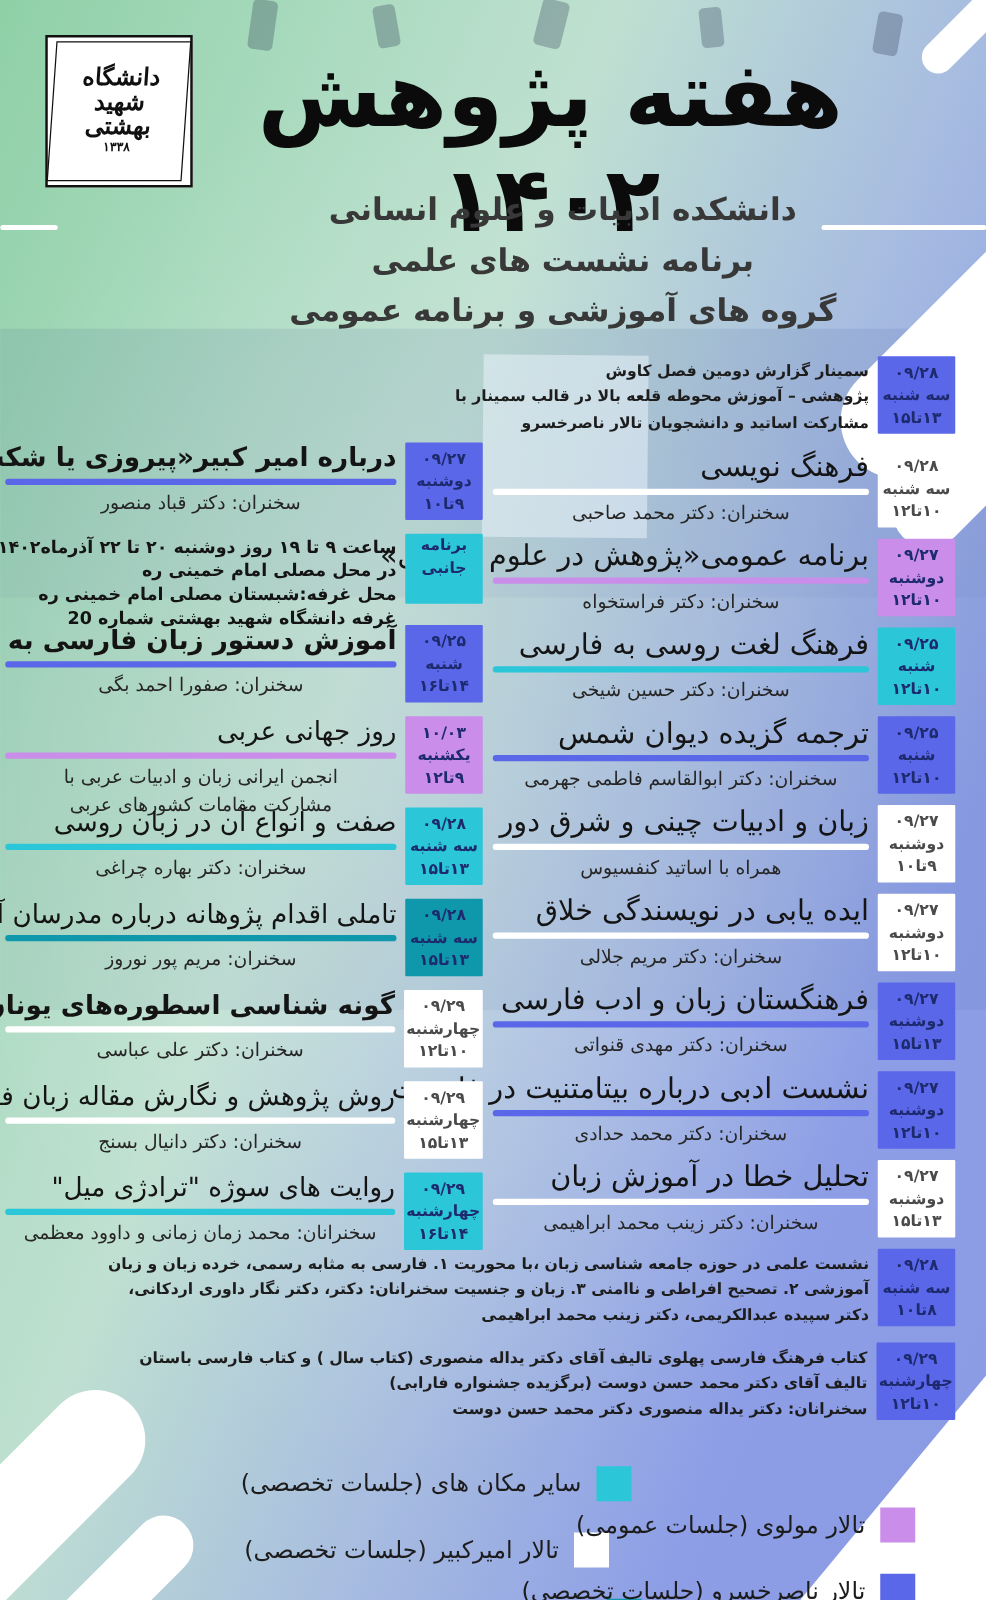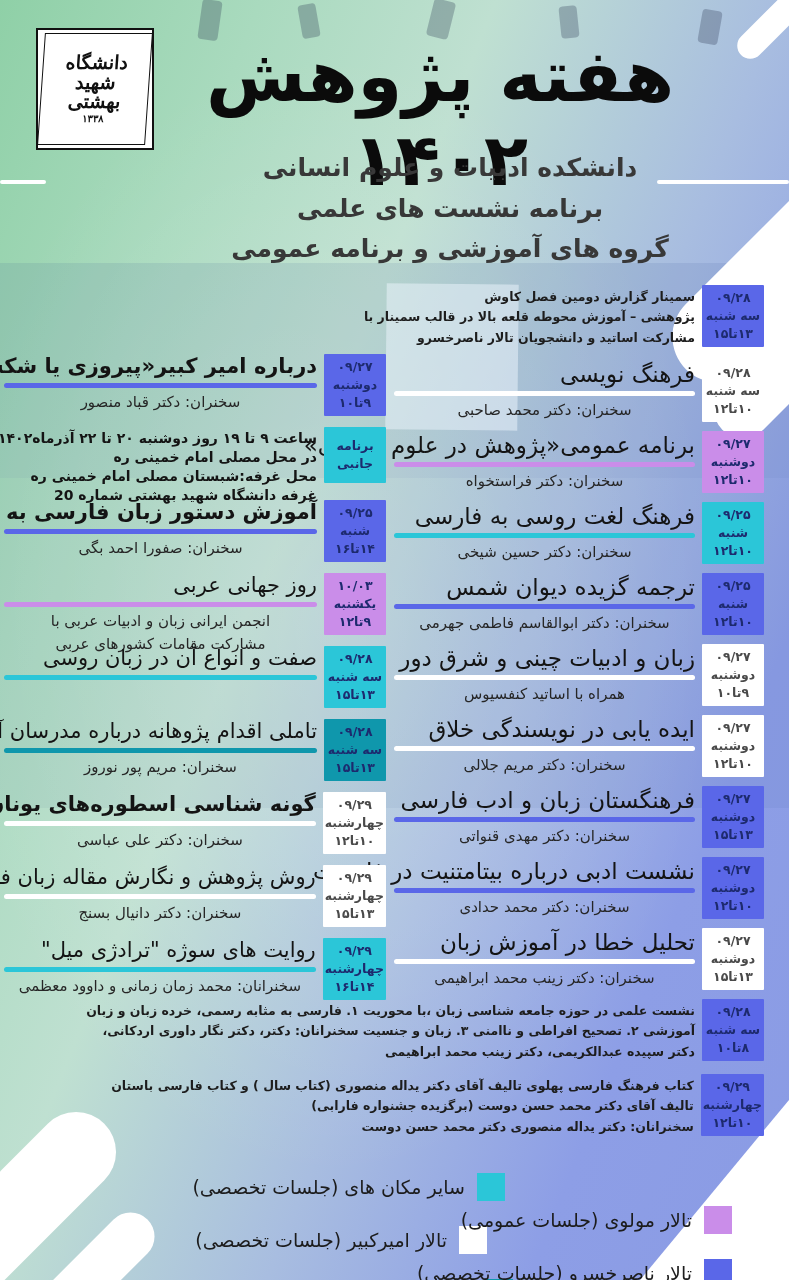--- a/index.html
+++ b/index.html
@@ -54,21 +54,21 @@
     font-size:12.5px;font-weight:700;line-height:1.45;color:#1d2a6e;border-radius:1px;}
   .badge.on-white{color:#4a4a4a;}
   .content{flex:1 1 auto;min-width:0;padding-top:0;}
   .title{font-size:23px;color:#141414;white-space:nowrap;line-height:1.22;}
   .col-left .title{font-size:21px;}
   .title.bold{font-weight:800;}
   .underline{height:5px;border-radius:2.5px;margin-top:3px;}
   .speaker{font-size:15px;color:#262626;text-align:center;margin-top:5px;white-space:nowrap;}
   .entry.note .content{font-size:12.5px;font-weight:700;color:#1d1d1d;line-height:1.62;padding-top:2px;}
   .entry.note .content div{white-space:nowrap;}
-  .entry.side .badge{padding-top:10px;}
+  .entry.side .badge{padding-top:0;}
   .entry.side .content{font-size:14px;font-weight:700;color:#141414;line-height:1.36;padding-top:2px;}
   .entry.side .content div{white-space:nowrap;}
 
   
   .legend{position:absolute;display:flex;flex-direction:column;gap:9px;align-items:flex-start;}
   .legend-left{top:1157px;right:276px;}
   .legend-right{top:1190px;right:57px;}
   .legend-row{display:flex;align-items:center;gap:12px;margin-top:16px;}
   .legend-left .legend-row:nth-child(1){margin-right:8px;}
   .legend-left .legend-row:nth-child(2){margin-right:26px;}
@@ -311,20 +311,21 @@
       </div>
       <div class="entry session">
         <div class="badge" style="background: rgb(43, 198, 216);">
           <div>۰۹/۲۸</div>
           <div>سه شنبه</div>
           <div>۱۳تا۱۵</div>
         </div>
         <div class="content">
           <div class="title">صفت و انواع آن در زبان روسی</div>
           <div class="underline" style="background: rgb(43, 198, 216);"></div>
+          <div class="speaker">سخنران: دکتر بهاره چراغی</div>
         </div>
       </div>
       <div class="entry session">
         <div class="badge" style="background: rgb(15, 151, 172);">
           <div>۰۹/۲۸</div>
           <div>سه شنبه</div>
           <div>۱۳تا۱۵</div>
         </div>
         <div class="content">
           <div class="title">تاملی اقدام پژوهانه درباره مدرسان آزفا</div>

